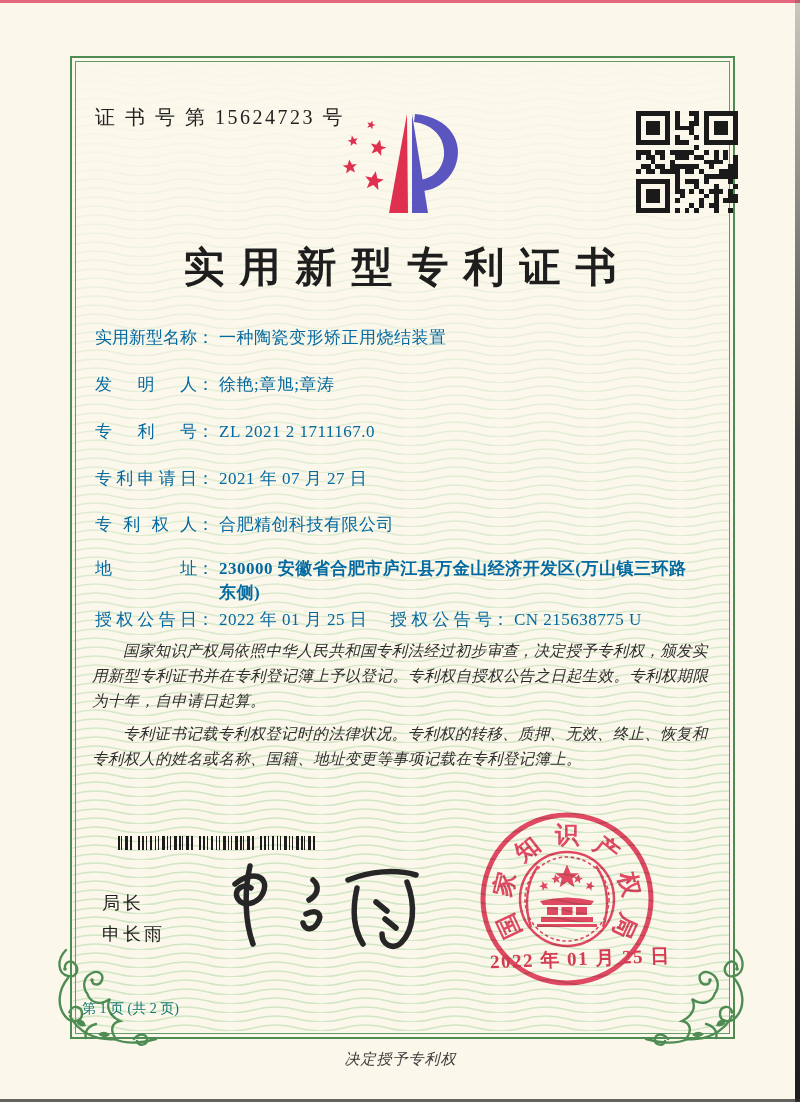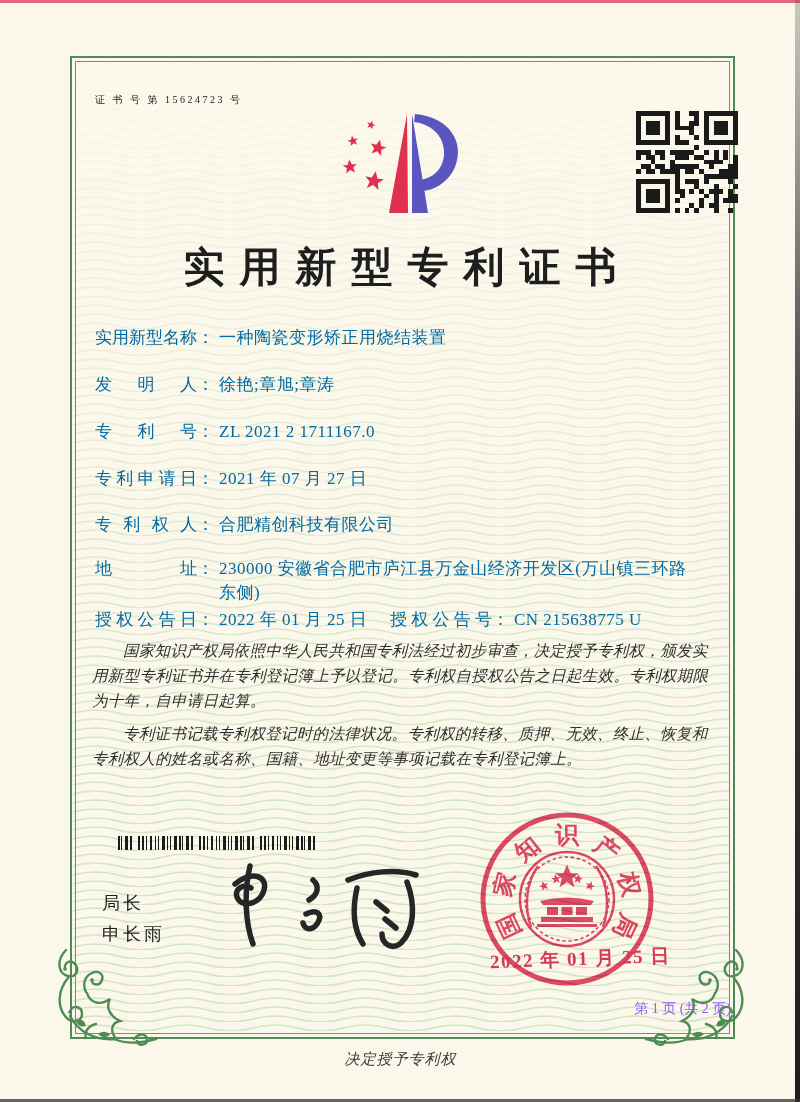--- a/index.html
+++ b/index.html
@@ -18,43 +18,43 @@
   .pattern-wrap{left:73px;top:59px;width:657px;height:974px;z-index:0;}
   .fade-top{left:73px;top:59px;width:657px;height:974px;z-index:1;
     background:linear-gradient(180deg,rgba(252,248,236,.95) 0%,rgba(252,248,236,.7) 18%,rgba(252,248,236,.35) 45%,rgba(252,248,236,0) 75%);}
   
   .frame{left:70px;top:56px;width:661px;height:979px;border:2.5px solid #4e8c53;z-index:2;}
   .frame::after{content:"";position:absolute;inset:3px;border:1px solid #639b67;}
   .flourish{z-index:3;width:108px;height:108px;}
   .flourish.bl{left:52px;top:946px;}
   .flourish.br{left:642px;top:946px;transform:scaleX(-1);}
   
-  .cert-no{left:95px;top:93px;font-size:10px;letter-spacing:2.5px;z-index:4;}
+  .cert-no{left:95px;top:104px;font-size:20px;letter-spacing:2.5px;z-index:4;}
   .logo{left:338px;top:101px;z-index:4;}
   .qr{left:636px;top:111px;z-index:4;}
   .title{left:0;top:224px;width:800px;text-align:center;font-size:41px;font-weight:600;
     letter-spacing:15px;padding-left:15px;box-sizing:border-box;color:#1e1e1e;z-index:4;margin-top:16px;}
   .frow{position:absolute;left:95px;width:640px;font-size:17px;line-height:24px;color:#0369a1;z-index:4;}
   .flabel{display:inline-block;width:102px;text-align:justify;text-align-last:justify;vertical-align:top;}
   .fcolon{display:inline-block;vertical-align:top;margin-right:5px;}
   .fvalue{display:inline-block;vertical-align:top;letter-spacing:.5px;}
-  .fvalue.wrap{width:478px;}
+  .fvalue.wrap{width:478px;font-weight:bold;}
   .pair2{position:absolute;left:295px;top:0;}
   .paras{left:92px;top:638px;width:624px;font-size:15.5px;line-height:25px;color:#2e2e2e;z-index:4;font-style:italic;}
   .paras p{margin:0;text-indent:2em;letter-spacing:.3px;}
   .paras p+p{margin-top:8px;}
   .barcode{left:118px;top:836px;width:198px;height:14px;z-index:4;
     background:repeating-linear-gradient(90deg,#1c1c1c 0 1.6px,transparent 1.6px 3.4px,#1c1c1c 3.4px 4.2px,transparent 4.2px 7.4px,#1c1c1c 7.4px 10px,transparent 10px 12.2px);}
   .signer{left:102px;top:888px;font-size:18px;line-height:31px;letter-spacing:3px;color:#1f1f1f;z-index:4;
     font-family:"Liberation Sans","DejaVu Sans",sans-serif;}
   .signature{left:218px;top:852px;z-index:4;}
   .seal{left:474px;top:806px;z-index:5;opacity:.92;mix-blend-mode:multiply;}
   .seal-date{left:490px;top:946px;font-size:19px;color:#d6germ;z-index:6;}
   .seal-date{color:#d63a52;letter-spacing:1.5px;transform:rotate(-2deg);font-weight:600;}
-  .page-foot{left:70px;top:1000px;width:661px;text-align:right;font-size:14px;color:#8b5cf6;z-index:4;}
+  .page-foot{left:82px;top:1000px;width:661px;text-align:left;font-size:14px;color:#0f766e;z-index:4;}
   .back-note{left:70px;top:1050px;width:661px;text-align:center;font-size:15px;color:#3a3a3a;font-style:italic;z-index:4;letter-spacing:1px;}
 </style>
 </head>
 <body>
 
 <svg class="abs pattern-wrap" width="657" height="974">
   <defs>
     <pattern id="wave" width="90" height="9" patternUnits="userSpaceOnUse">
       <path d="M0,6 Q22.5,0 45,6 T90,6" fill="none" stroke="#c9e3bd" stroke-width="1.3"></path>
     </pattern>

